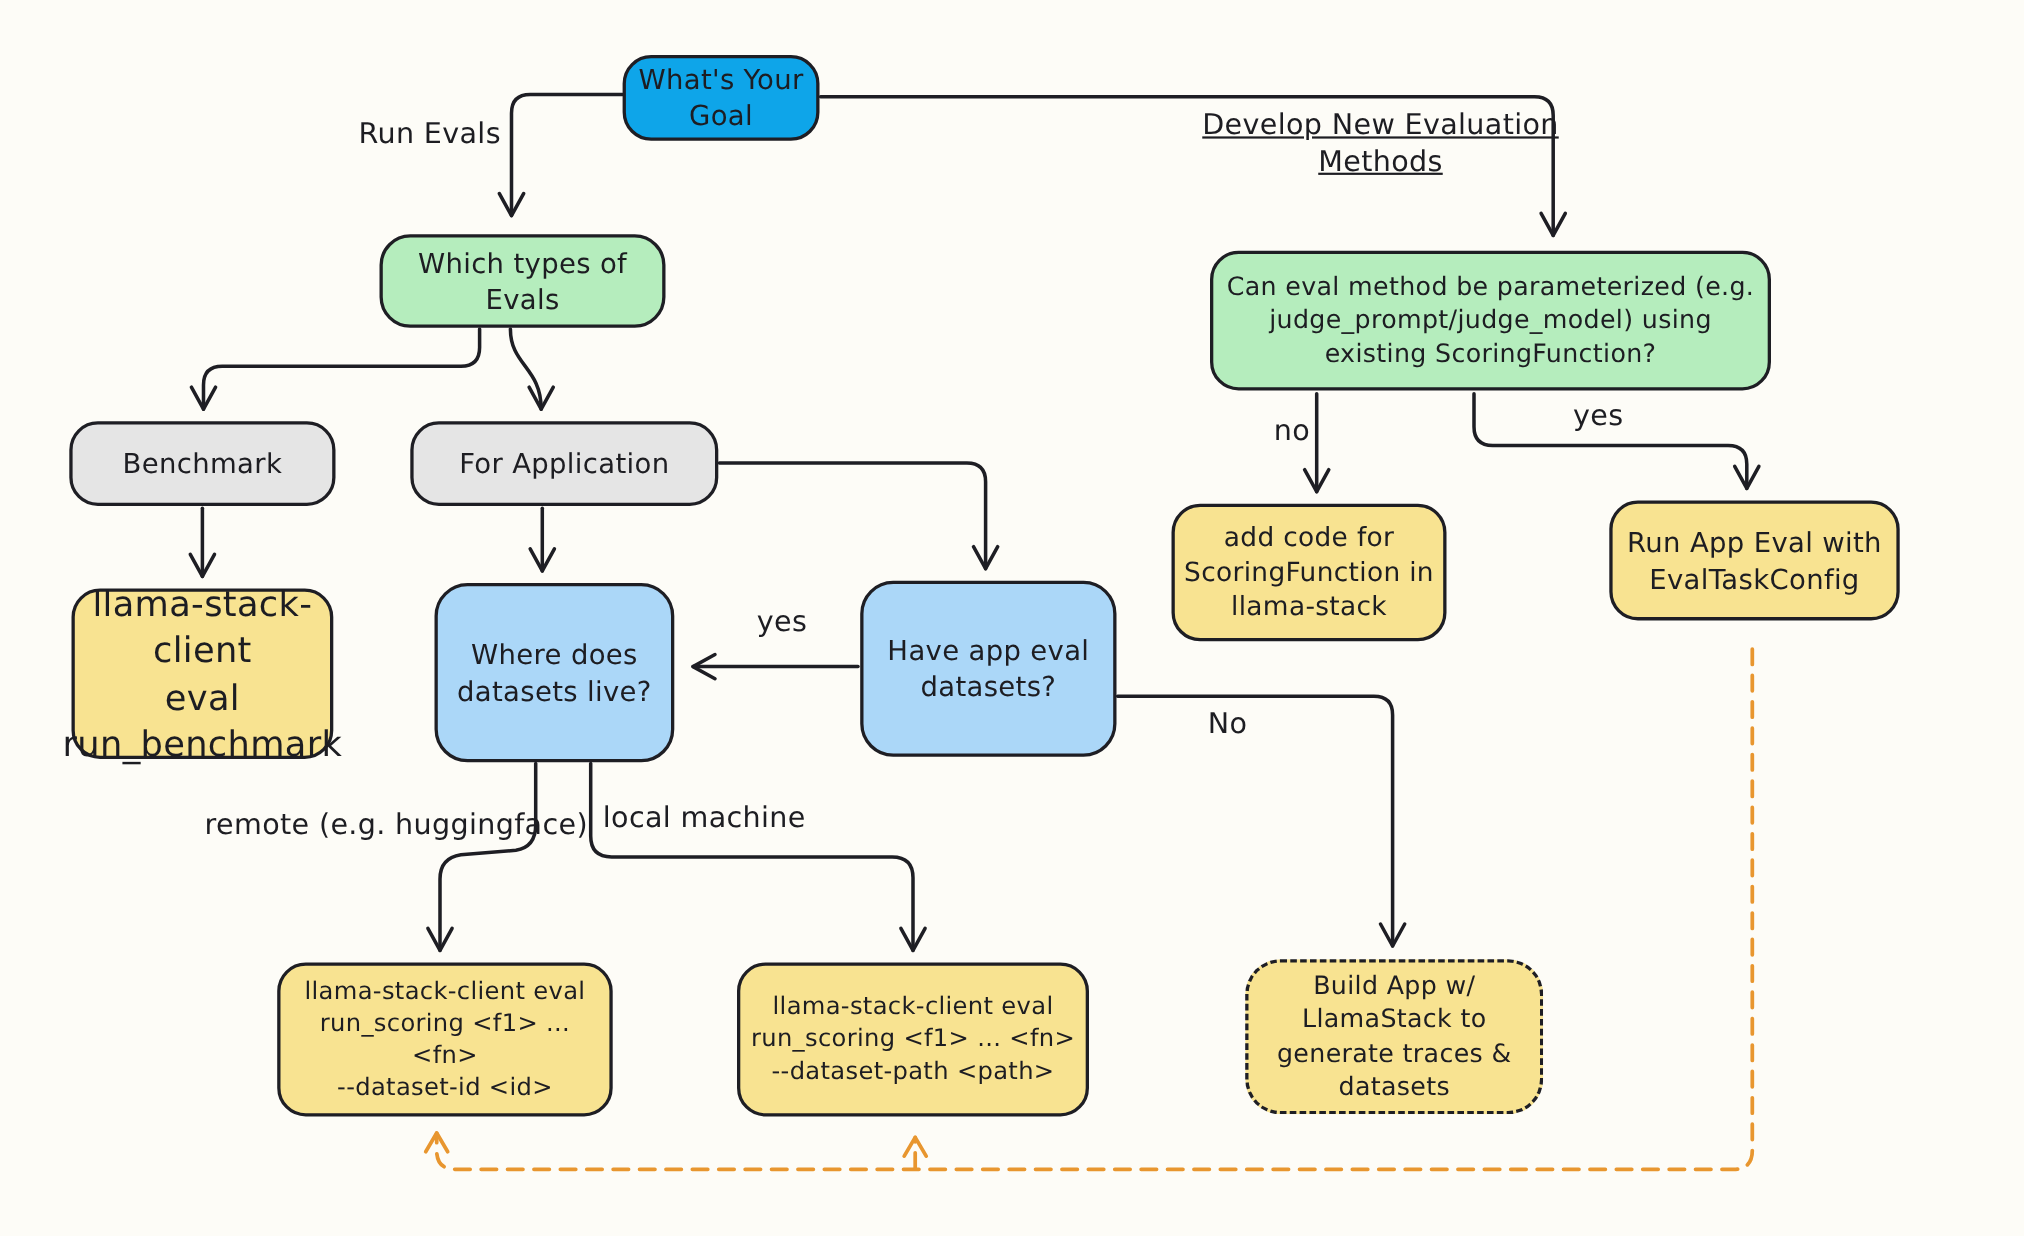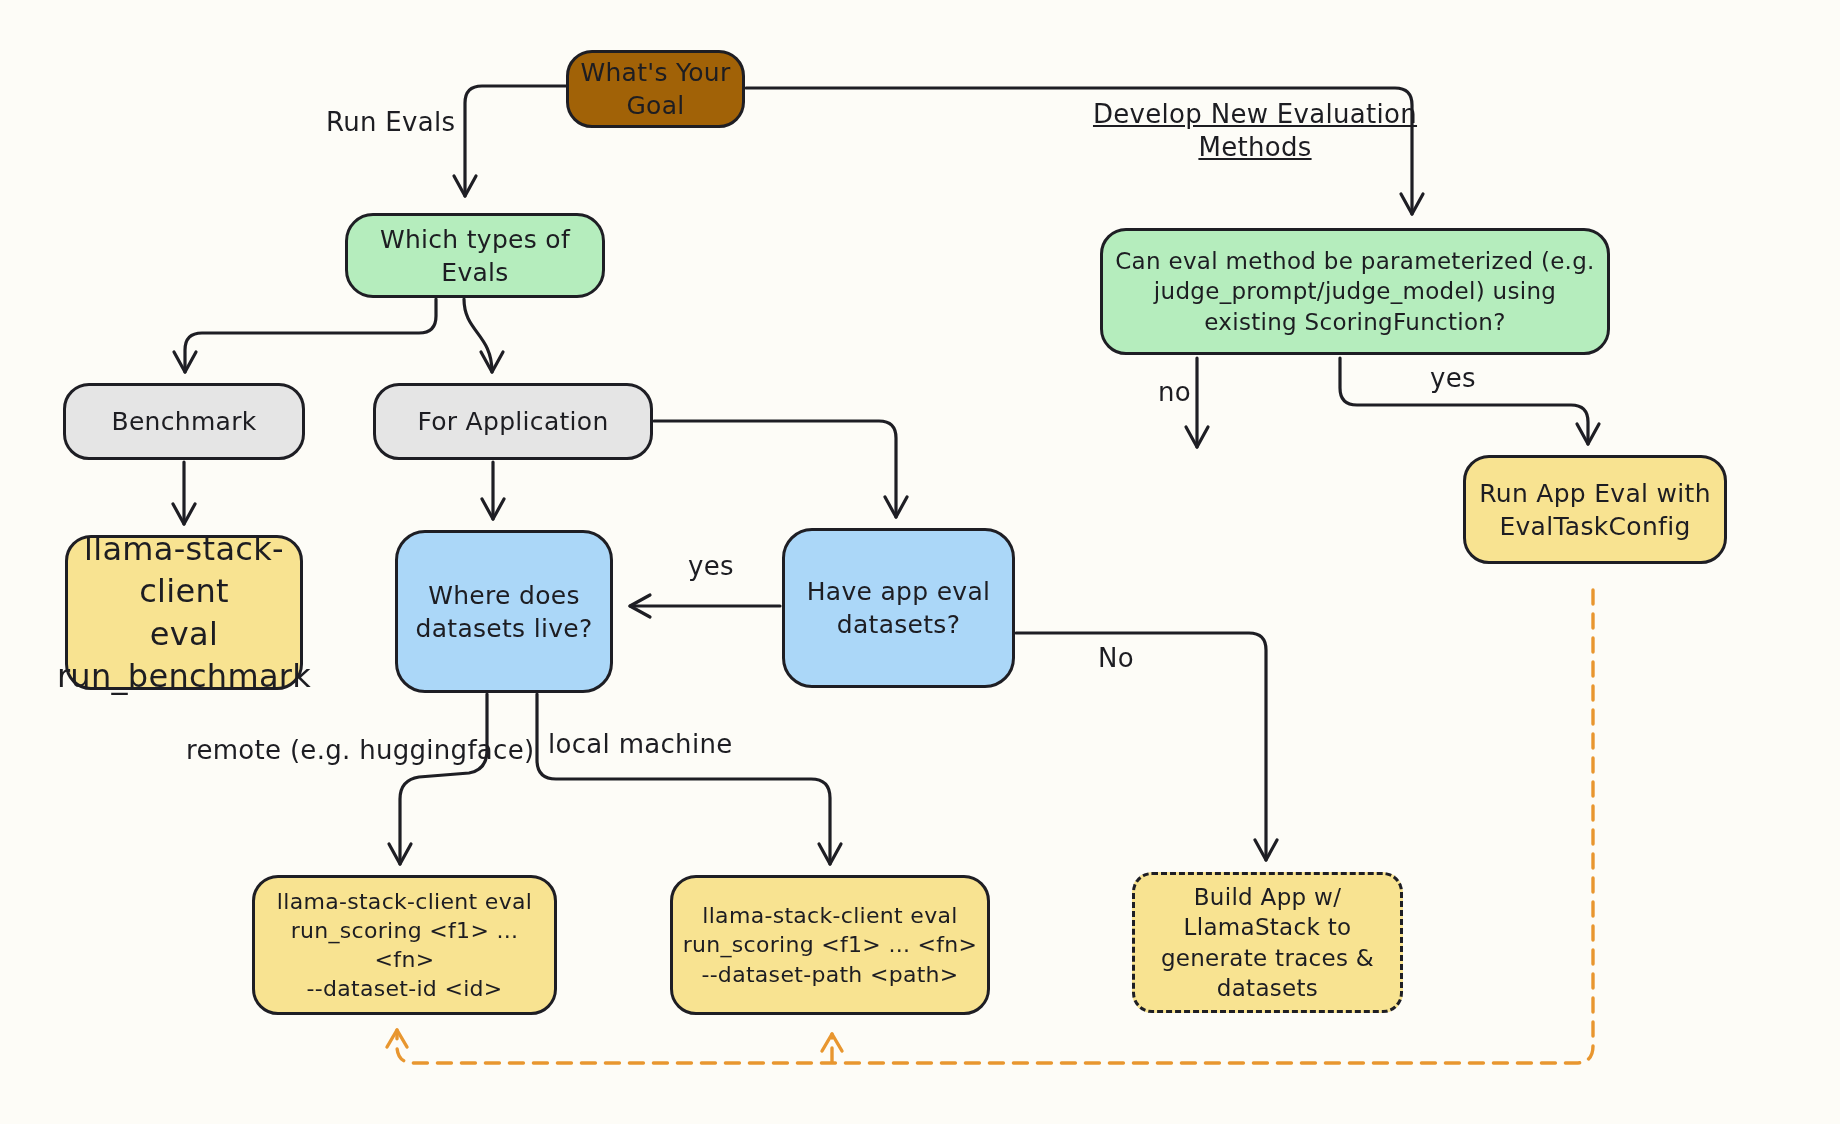--- a/index.html
+++ b/index.html
@@ -20,39 +20,39 @@
     display:flex; align-items:center; justify-content:center;
     text-align:center;
     white-space:pre-line;
     line-height:1.32;
     letter-spacing:0.3px;
     box-sizing:border-box;
     padding:4px 8px;
     font-size:25px;
     background:#e5e5e5;
   }
-  .fill-pink   { background:#a16207; }
+  .fill-pink   { background:#0ea5e9; }
   .fill-green  { background:#b5edbd; }
   .fill-yellow { background:#f8e391; }
   .fill-blue   { background:#abd7f8; }
   .dashed-border { border-style:dashed; border-width:3.4px; }
 
   #n-goal      { left:566px; top:50px;  width:179px; height:78px;  }
   #n-which     { left:345px; top:213px; width:260px; height:85px;border-radius:28px;  }
   #n-benchmark { left:63px;  top:383px; width:242px; height:77px;  }
   #n-forapp    { left:373px; top:383px; width:280px; height:77px;  }
   #n-runbench  { left:65px;  top:535px; width:238px; height:155px; font-size:32px; }
   #n-where     { left:395px; top:530px; width:218px; height:163px; border-radius:30px; }
   #n-have      { left:782px; top:528px; width:233px; height:160px; border-radius:30px; }
   #n-param     { left:1100px; top:228px; width:510px; height:127px; font-size:23px; }
   #n-addcode   { left:1065px; top:458px; width:250px; height:125px; font-size:24px; }
   #n-runapp    { left:1463px; top:455px; width:264px; height:109px; }
   #n-scoreid   { left:252px; top:875px; width:305px; height:140px; font-size:22px; }
   #n-scorepath { left:670px; top:875px; width:320px; height:140px; font-size:22px; }
-  #n-buildapp  { left:1132px; top:872px; width:271px; height:141px; font-size:23px; border-radius:20px; }
+  #n-buildapp  { left:1132px; top:872px; width:271px; height:141px; font-size:23px; border-radius:32px; }
 
   .elabel {
     position:absolute;
     font-size:26px;
     letter-spacing:0.3px;
     white-space:pre-line;
     line-height:1.28;
   }
   #l-runevals { left:326px;  top:106px; }
   #l-develop  { left:1040px; top:98px;  width:430px; text-align:center;text-decoration:underline; }
@@ -108,20 +108,23 @@
   <div class="node" id="n-forapp">For Application</div>
   <div class="node fill-yellow" id="n-runbench">llama-stack-client
 eval run_benchmark</div>
   <div class="node fill-blue" id="n-where">Where does
 datasets live?</div>
   <div class="node fill-blue" id="n-have">Have app eval
 datasets?</div>
   <div class="node fill-green" id="n-param">Can eval method be parameterized (e.g.
 judge_prompt/judge_model) using
 existing ScoringFunction?</div>
+  <div class="node fill-yellow" id="n-addcode">add code for
+ScoringFunction in
+llama-stack</div>
   <div class="node fill-yellow" id="n-runapp">Run App Eval with
 EvalTaskConfig</div>
   <div class="node fill-yellow" id="n-scoreid">llama-stack-client eval
 run_scoring &lt;f1&gt; ... &lt;fn&gt;
 --dataset-id &lt;id&gt;</div>
   <div class="node fill-yellow" id="n-scorepath">llama-stack-client eval
 run_scoring &lt;f1&gt; ... &lt;fn&gt;
 --dataset-path &lt;path&gt;</div>
   <div class="node fill-yellow dashed-border" id="n-buildapp">Build App w/
 LlamaStack to

